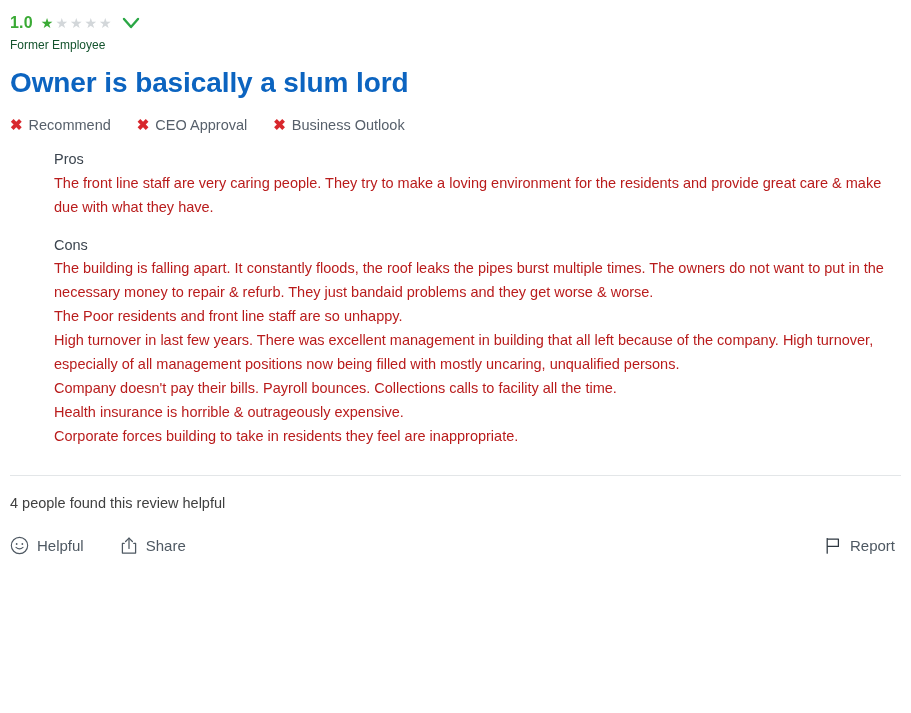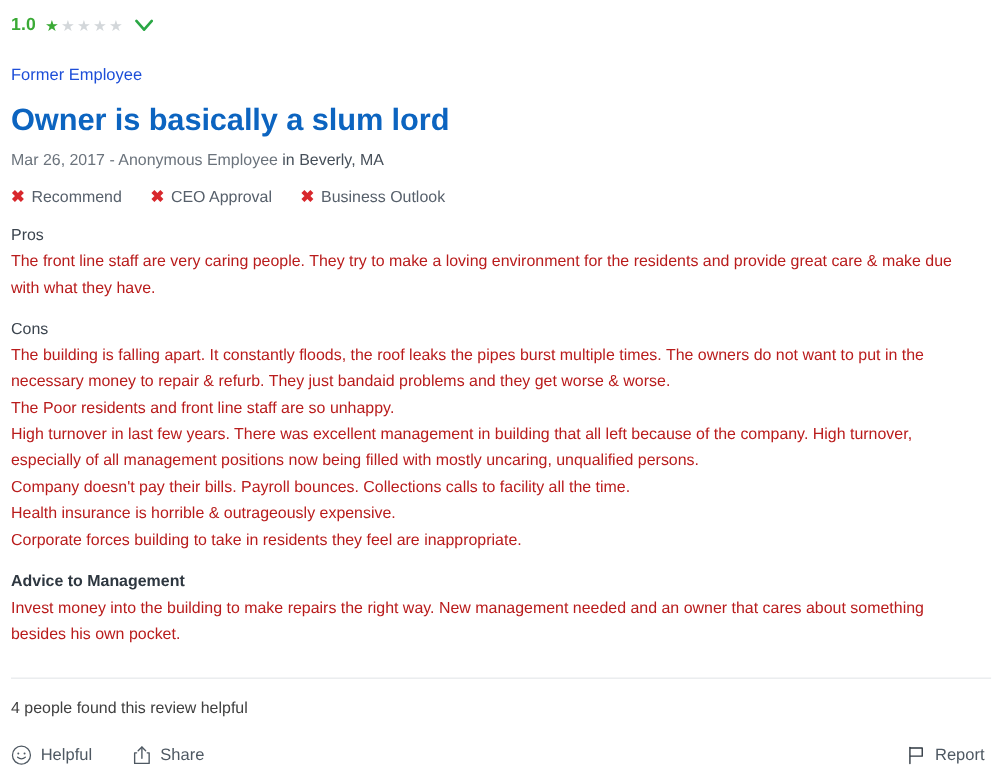--- a/index.html
+++ b/index.html
@@ -54,23 +54,23 @@
     width: 18px;
     height: 14px;
     display: inline-flex;
     align-items: center;
     justify-content: center;
     cursor: pointer;
   }
 
   
   .employment-status {
-    font-size: 15px;
-    color: #1d4ed8;
-    margin-top: 22px;
+    font-size: 12px;
+    color: #14532d;
+    margin-top: 0;
     line-height: 1.2;
   }
 
   
   .review-title {
     margin: 14px 0 0 0;
     font-size: 28px;
     font-weight: 700;
     color: #0c64c0;
     line-height: 1.2;
@@ -103,21 +103,21 @@
   }
   .x-mark {
     color: #d8272c;
     font-size: 15px;
     font-weight: 700;
     margin-right: 6px;
     line-height: 1;
   }
 
   
-  .section { margin-top: 16px; }
+  .section { margin-top: 16px; margin-left: 44px; }
   .section-label {
     font-size: 14.5px;
     color: #3c454f;
     line-height: 1.5;
   }
   .section-label.strong { font-weight: 700; color: #2e3740; }
   .section-body {
     font-size: 14.5px;
     color: #b91c1c;
     line-height: 24px;
@@ -177,24 +177,20 @@
       <svg width="18" height="13" viewBox="0 0 18 13" aria-hidden="true">
         <path d="M2 2 L9 10 L16 2" fill="none" stroke="#2aa745" stroke-width="2.4" stroke-linecap="round" stroke-linejoin="round"></path>
       </svg>
     </span>
   </div>
 
   <div class="employment-status">Former Employee</div>
 
   <h2 class="review-title">Owner is basically a slum lord</h2>
 
-  <div class="meta-line">
-    <span>Mar 26, 2017 - Anonymous Employee</span>
-    <span class="location">in Beverly, MA</span>
-  </div>
 
   <div class="rec-row">
     <span class="rec-item">
       <span class="x-mark">✖</span>
       <span>Recommend</span>
     </span>
     <span class="rec-item">
       <span class="x-mark">✖</span>
       <span>CEO Approval</span>
     </span>
@@ -216,26 +212,20 @@
     <div class="section-body">
       <p>The building is falling apart. It constantly floods, the roof leaks the pipes burst multiple times. The owners do not want to put in the necessary money to repair &amp; refurb. They just bandaid problems and they get worse &amp; worse.</p>
       <p>The Poor residents and front line staff are so unhappy.</p>
       <p>High turnover in last few years. There was excellent management in building that all left because of the company. High turnover, especially of all management positions now being filled with mostly uncaring, unqualified persons.</p>
       <p>Company doesn't pay their bills. Payroll bounces. Collections calls to facility all the time.</p>
       <p>Health insurance is horrible &amp; outrageously expensive.</p>
       <p>Corporate forces building to take in residents they feel are inappropriate.</p>
     </div>
   </div>
 
-  <div class="section">
-    <div class="section-label strong">Advice to Management</div>
-    <div class="section-body">
-      <p>Invest money into the building to make repairs the right way. New management needed and an owner that cares about something besides his own pocket.</p>
-    </div>
-  </div>
 
   <hr class="divider">
 
   <div class="helpful-count">4 people found this review helpful</div>
 
   <div class="action-bar">
     <span class="action">
       <span class="icon">
         <svg width="19" height="19" viewBox="0 0 20 20" aria-hidden="true">
           <circle cx="10" cy="10" r="8.6" fill="none" stroke="#4e5862" stroke-width="1.2"></circle>

